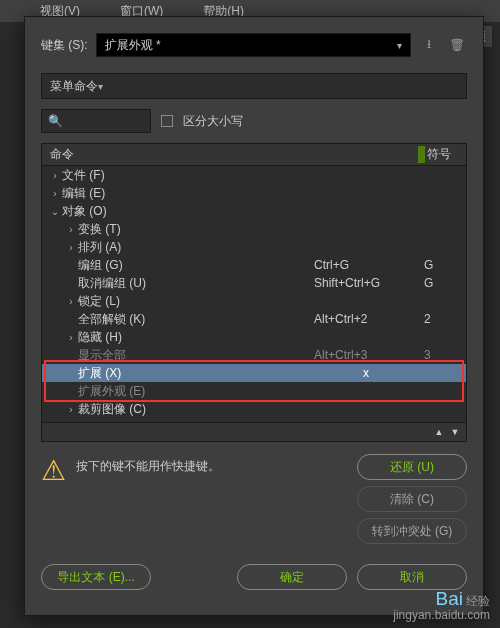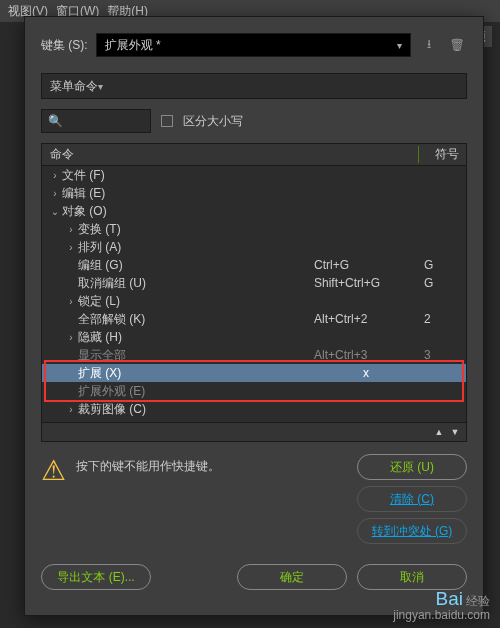--- a/index.html
+++ b/index.html
@@ -1,56 +1,56 @@
 <!DOCTYPE html>
 <html><head>
 <meta charset="utf-8">
 <style>
 * { margin: 0; padding: 0; box-sizing: border-box; font-family: "Microsoft YaHei", sans-serif; font-size: 12px; }
 body { background: #2a2a2a; width: 500px; height: 628px; overflow: hidden; position: relative; }
 .menubar { background: #414141; height: 22px; display: flex; align-items: center; padding: 0 8px; color: #ccc; gap: 8px; }
-.menubar span { cursor: default; }
+.menubar span { cursor: default; margin-left: 32px; }
 .hint-right { position: absolute; right: 8px; top: 26px; color: #ccc; background: #4a4a4a; padding: 2px 6px; }
 .dialog { position: absolute; left: 24px; top: 16px; width: 460px; height: 600px; background: #3e3e3e; border: 1px solid #1a1a1a; box-shadow: 0 4px 20px rgba(0,0,0,0.6); }
 .titlebar { background: #e8e8e8; color: #333; height: 22px; display: flex; align-items: center; padding: 0 8px; font-size: 11px; }
 .dialog-body { padding: 16px; color: #ccc; height: calc(100% - 22px); display: flex; flex-direction: column; }
 .keyset-row { display: flex; align-items: center; gap: 8px; margin-bottom: 16px; }
 .keyset-select { flex: 1; background: #000000; border: 1px solid #1a1a1a; color: #ccc; height: 24px; padding: 0 8px; display: flex; align-items: center; justify-content: space-between; }
 .chev { font-size: 10px; color: #aaa; }
 .icon-btn { width: 20px; height: 20px; color: #999; display: flex; align-items: center; justify-content: center; }
 .section-select { background: #2c2c2c; border: 1px solid #1a1a1a; color: #ccc; height: 24px; padding: 12px 8px; display: inline-flex; align-items: center; margin-bottom: 10px; }
 .search-row { display: flex; align-items: center; gap: 10px; margin-bottom: 10px; }
 .search-box { display: flex; align-items: center; background: #2c2c2c; border: 1px solid #1a1a1a; height: 24px; padding: 0 6px; flex: 0 0 110px; }
 .search-box input { background: transparent; border: none; color: #ccc; width: 100%; outline: none; }
 .checkbox { width: 12px; height: 12px; border: 1px solid #888; display: inline-block; }
 .table { background: #2c2c2c; border: 1px solid #1a1a1a; flex: 0 0 auto; }
 .thead { display: flex; background: #343434; height: 22px; align-items: center; border-bottom: 1px solid #1a1a1a; }
 .col-cmd { flex: 1; padding-left: 8px; }
 .col-key { width: 110px; border-left: 1px solid #1a1a1a; padding-left: 6px; }
-.col-sym { width: 48px; border-left: 1px solid #4d7c0f; padding-left: 16px; }
+.col-sym { width: 48px; border-left: 7px solid #4d7c0f; padding-left: 2px; }
 .tbody { height: 256px; overflow: hidden; position: relative; }
 .row { display: flex; height: 18px; align-items: center; color: #ccc; }
 .row .cell-cmd { flex: 1; display: flex; align-items: center; }
 .row .cell-key { width: 110px; padding-left: 6px; }
 .row .cell-sym { width: 48px; padding-left: 6px; }
 .toggle { width: 14px; text-align: center; color: #aaa; font-size: 10px; }
 .indent-0 { padding-left: 6px; } .indent-1 { padding-left: 22px; }
 .row.selected { background: #5b7a99; color: #fff; }
 .row.selected .cell-key, .row.selected .cell-sym { background: #2c2c2c; color: #ccc; }
 .row.sel-key .cell-key { background: #5b7a99; color: #fff; text-align: center; }
 .row.dim { color: #888; }
 .redbox { position: absolute; border: 2px solid #e33; }
 .scroll-ctrl { display: flex; justify-content: flex-end; gap: 2px; padding: 2px 4px; background: #343434; border-top: 1px solid #1a1a1a; }
 .tri { width: 14px; height: 14px; color: #ccc; display: flex; align-items: center; justify-content: center; font-size: 9px; }
 .warn-row { display: flex; gap: 10px; margin-top: 12px; align-items: flex-start; }
 .warn-icon { color: #f6c244; font-size: 28px; }
 .warn-text { flex: 1; color: #ccc; padding-top: 4px; }
 .btn-col { display: flex; flex-direction: column; gap: 6px; width: 110px; }
 .btn { height: 26px; border: 1px solid #888; background: transparent; color: #84cc16; border-radius: 13px; display: flex; align-items: center; justify-content: center; cursor: pointer; }
-.btn.disabled { color: #0ea5e9; border-color: #555; text-decoration: underline; }
+.btn.disabled { color: #a3a3a3; border-color: #555; }
 .footer { display: flex; justify-content: space-between; margin-top: auto; padding-top: 20px; }
 .footer-right { display: flex; gap: 10px; }
 .footer .btn { width: 110px; }
 .watermark { position: absolute; right: 10px; bottom: 6px; color: #999; text-align: right; font-size: 11px; line-height: 14px; }
 .watermark .logo { font-size: 19px; color: #7dd3fc; }
 </style>
 </head>
 <body>
 
 <div class="menubar">

